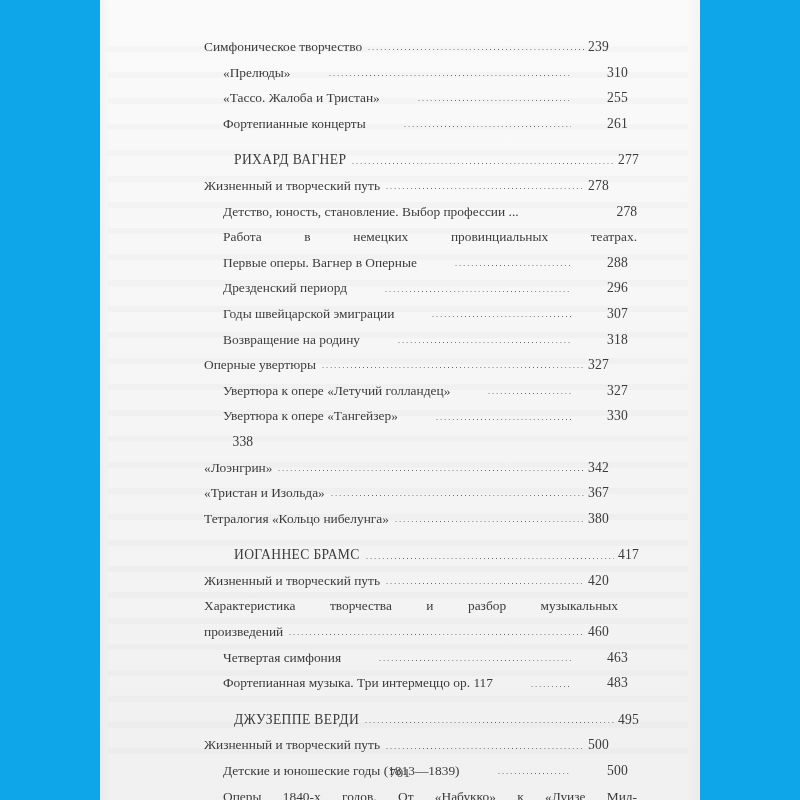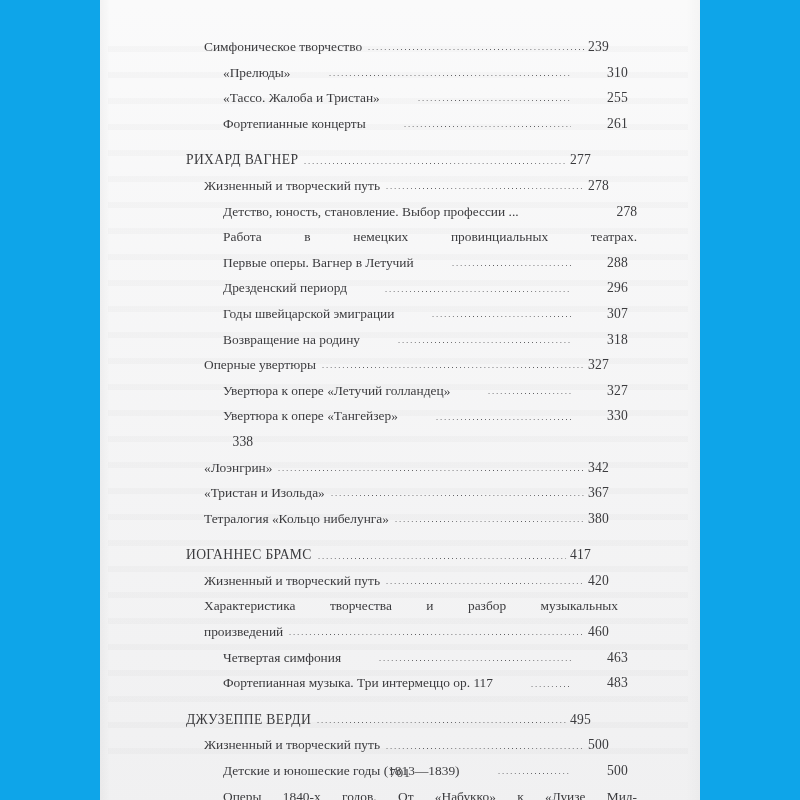--- a/index.html
+++ b/index.html
@@ -92,21 +92,21 @@
   }
   .entry .pg {
     flex: 0 0 auto;
     width: 30px;
     text-align: left;
     font-size: 13.6px;
     letter-spacing: 0.2px;
   }
 
   
-  .lvl0 { padding-left: 0px; }
+  .lvl0 { padding-left: 0px; margin-left: 48px; }
   .lvl1 { padding-left: 18px; }
   .lvl2 { padding-left: 37px; gap: 32px; }
 
   
   .head .label {
     letter-spacing: 0.35px;
     font-size: 13.6px;
   }
 
   
@@ -186,21 +186,21 @@
           <span class="label">Жизненный и творческий путь</span>
           <span class="leader"></span>
           <span class="pg">278</span>
         </div>
         <div class="fullline lvl2">
           <span class="label">Детство, юность, становление. Выбор профессии ...</span>
           <span class="pg">278</span>
         </div>
         <div class="just lvl2">Работа в немецких провинциальных театрах.</div>
         <div class="entry lvl2">
-          <span class="label">Первые оперы. Вагнер в Летучий</span>
+          <span class="label">Первые оперы. Вагнер в Оперные</span>
           <span class="leader"></span>
           <span class="pg">288</span>
         </div>
         <div class="entry lvl2">
           <span class="label">Дрезденский периорд</span>
           <span class="leader"></span>
           <span class="pg">296</span>
         </div>
         <div class="entry lvl2">
           <span class="label">Годы швейцарской эмиграции</span>

